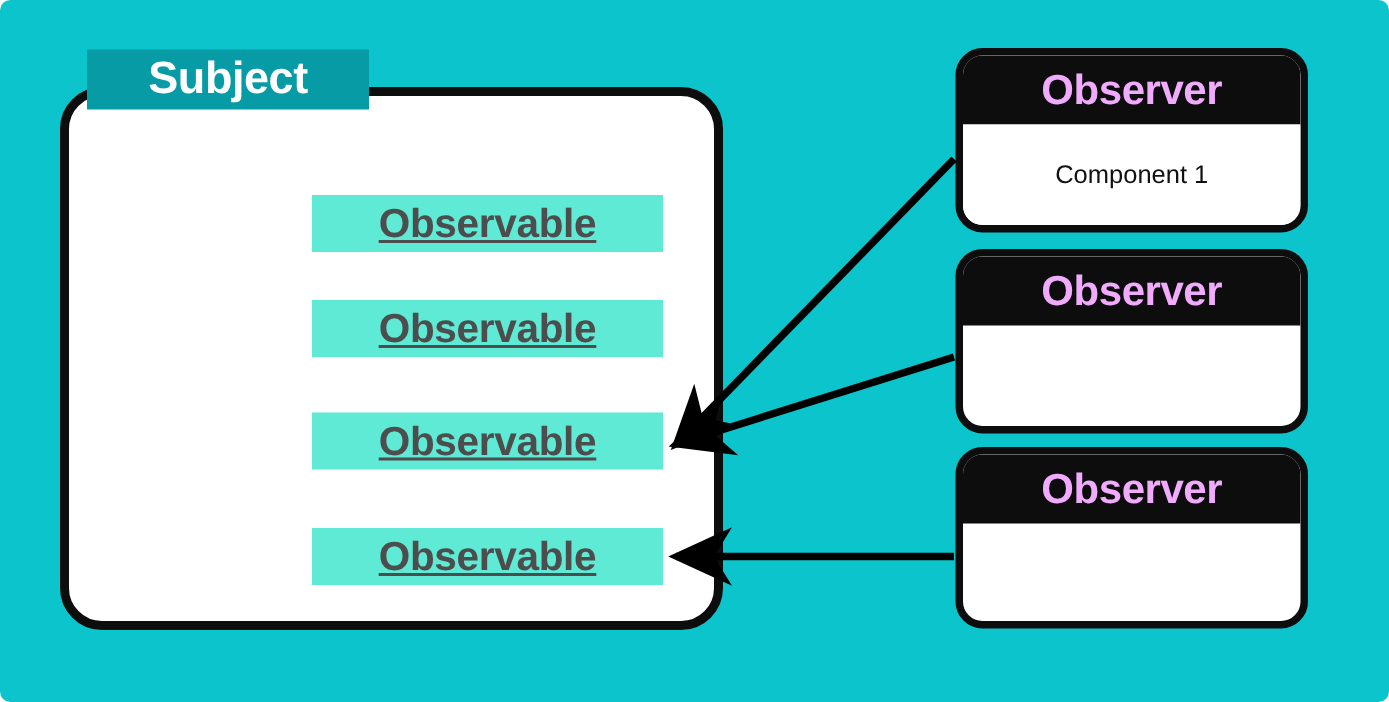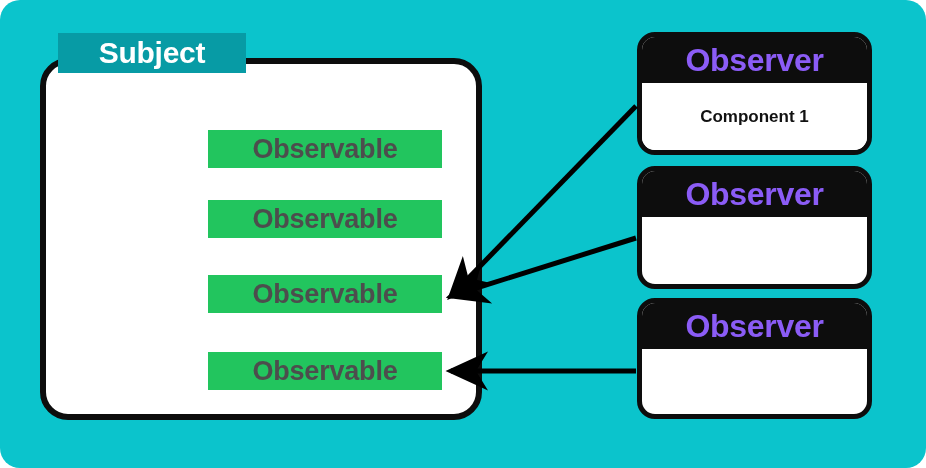--- a/index.html
+++ b/index.html
@@ -5,21 +5,21 @@
   html, body {
     margin: 0;
     padding: 0;
     background: #ffffff;
   }
   #stage {
     position: relative;
     width: 926px;
     height: 468px;
     background: #0BC4CC;
-    border-radius: 20px;
+    border-radius: 7px;
     overflow: hidden;
     font-family: "Liberation Sans", sans-serif;
   }
 
   
   .subject-box {
     position: absolute;
     left: 40px;
     top: 58px;
     width: 442px;
@@ -45,29 +45,30 @@
     letter-spacing: -0.3px;
     z-index: 5;
   }
 
   
   .observable {
     position: absolute;
     left: 208px;
     width: 234px;
     height: 38px;
-    background: #22c55e;
+    background: #5eead4;
     display: flex;
     align-items: center;
     justify-content: center;
     color: #4d4d4d;
     font-size: 27px;
     font-weight: bold;
     letter-spacing: -0.2px;
     z-index: 4;
+    text-decoration: underline;
   }
   .obs-1 { top: 130px; }
   .obs-2 { top: 200px; }
   .obs-3 { top: 275px; }
   .obs-4 { top: 352px; }
 
   
   .observer-card {
     position: absolute;
     left: 637px;
@@ -78,39 +79,39 @@
     box-sizing: border-box;
     overflow: hidden;
     z-index: 4;
   }
   .card-1 { top: 32px;  height: 123px; }
   .card-2 { top: 166px; height: 123px; }
   .card-3 { top: 298px; height: 121px; }
 
   .observer-header {
     background: #0d0d0d;
-    color: #8b5cf6;
+    color: #f0abfc;
     height: 46px;
     display: flex;
     align-items: center;
     justify-content: center;
-    font-size: 32px;
+    font-size: 28px;
     font-weight: bold;
     letter-spacing: -0.3px;
   }
   .observer-body {
     flex: 1;
     background: #ffffff;
     height: calc(100% - 46px);
     display: flex;
     align-items: center;
     justify-content: center;
     color: #111111;
     font-size: 17px;
-    font-weight: bold;
+    font-weight: normal;
   }
 
   
   .arrows {
     position: absolute;
     left: 0;
     top: 0;
     width: 926px;
     height: 468px;
     z-index: 6;

